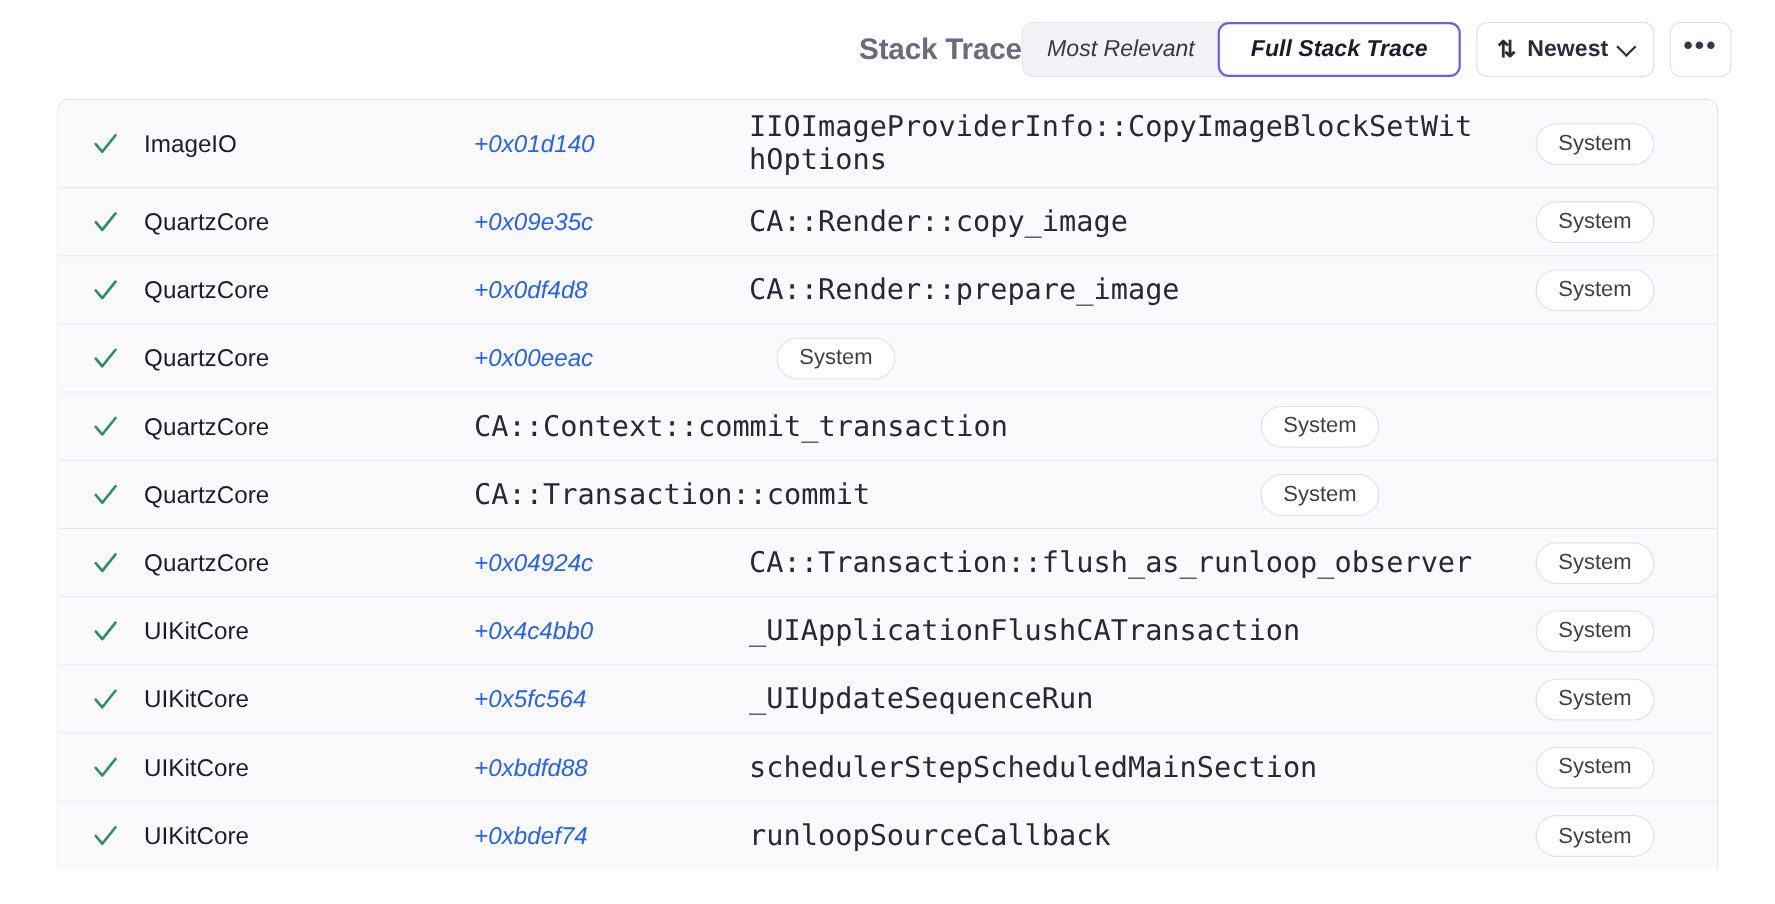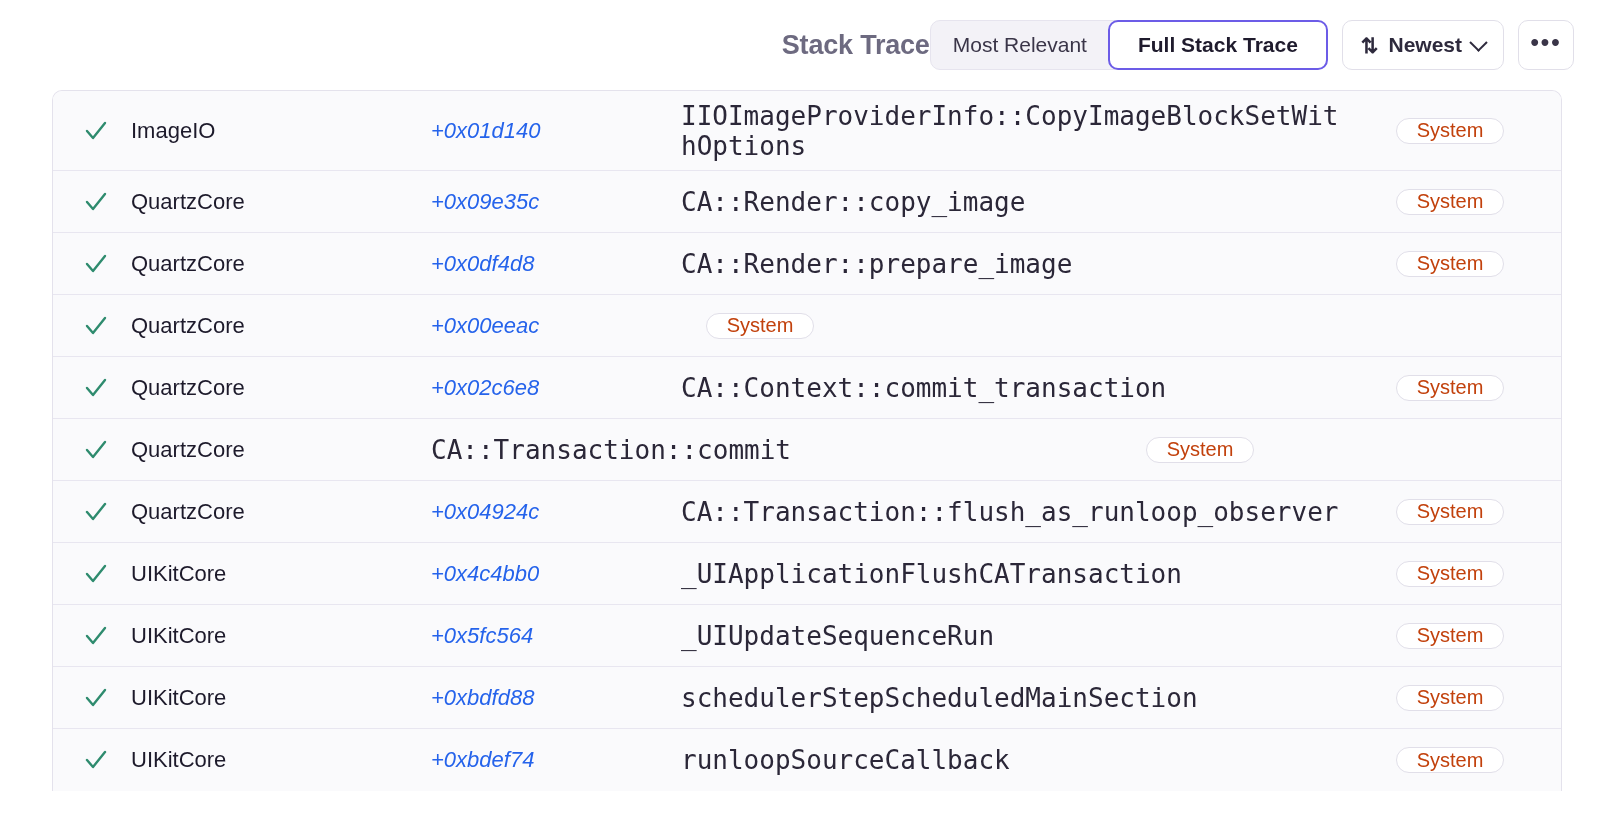--- a/index.html
+++ b/index.html
@@ -52,20 +52,21 @@
   .seg {
     height: 50px;
     display: flex;
     align-items: center;
     justify-content: center;
     padding: 0 22px;
     font-size: 21px;
     color: #2e2a3d;
     cursor: pointer;
     white-space: nowrap;
+    font-style: italic;
   }
 
   .seg-first {
     background: #f3f2f7;
     border: 1px solid #e6e4ee;
     border-radius: 10px 0 0 10px;
     padding-right: 30px;
     margin-right: -10px;
     color: #3a3548;
   }
@@ -195,27 +196,27 @@
     flex: 0 0 180px;
     display: flex;
     justify-content: center;
     padding-right: 22px;
   }
 
   .badge {
     display: inline-flex;
     align-items: center;
     justify-content: center;
-    height: 26px;
+    height: 38px;
     padding: 0 20px;
     border: 1px solid #e1dfe9;
     border-radius: 19px;
     background: #ffffff;
     font-size: 20px;
-    color: #c2410c;
+    color: #404040;
     white-space: nowrap;
   }
 
   .row-tall { min-height: 80px; }
 </style>
 </head>
 <body>
 
 <div class="panel">
 
@@ -294,21 +295,20 @@
           <span class="badge">System</span>
         </div>
       </div>
       <div class="trace-row">
         <div class="cell-check">
           <svg class="checkmark" width="26" height="26" viewBox="0 0 26 26">
             <path d="M4 13 L10 20 L22 5" fill="none" stroke="#2e8b6e" stroke-width="2.4" stroke-linecap="round" stroke-linejoin="round"></path>
           </svg>
         </div>
         <div class="cell-module">QuartzCore</div>
-        <div class="cell-offset">+0x02c6e8</div>
         <div class="cell-function">CA::Context::commit_transaction</div>
         <div class="cell-badge">
           <span class="badge">System</span>
         </div>
       </div>
       <div class="trace-row">
         <div class="cell-check">
           <svg class="checkmark" width="26" height="26" viewBox="0 0 26 26">
             <path d="M4 13 L10 20 L22 5" fill="none" stroke="#2e8b6e" stroke-width="2.4" stroke-linecap="round" stroke-linejoin="round"></path>
           </svg>

